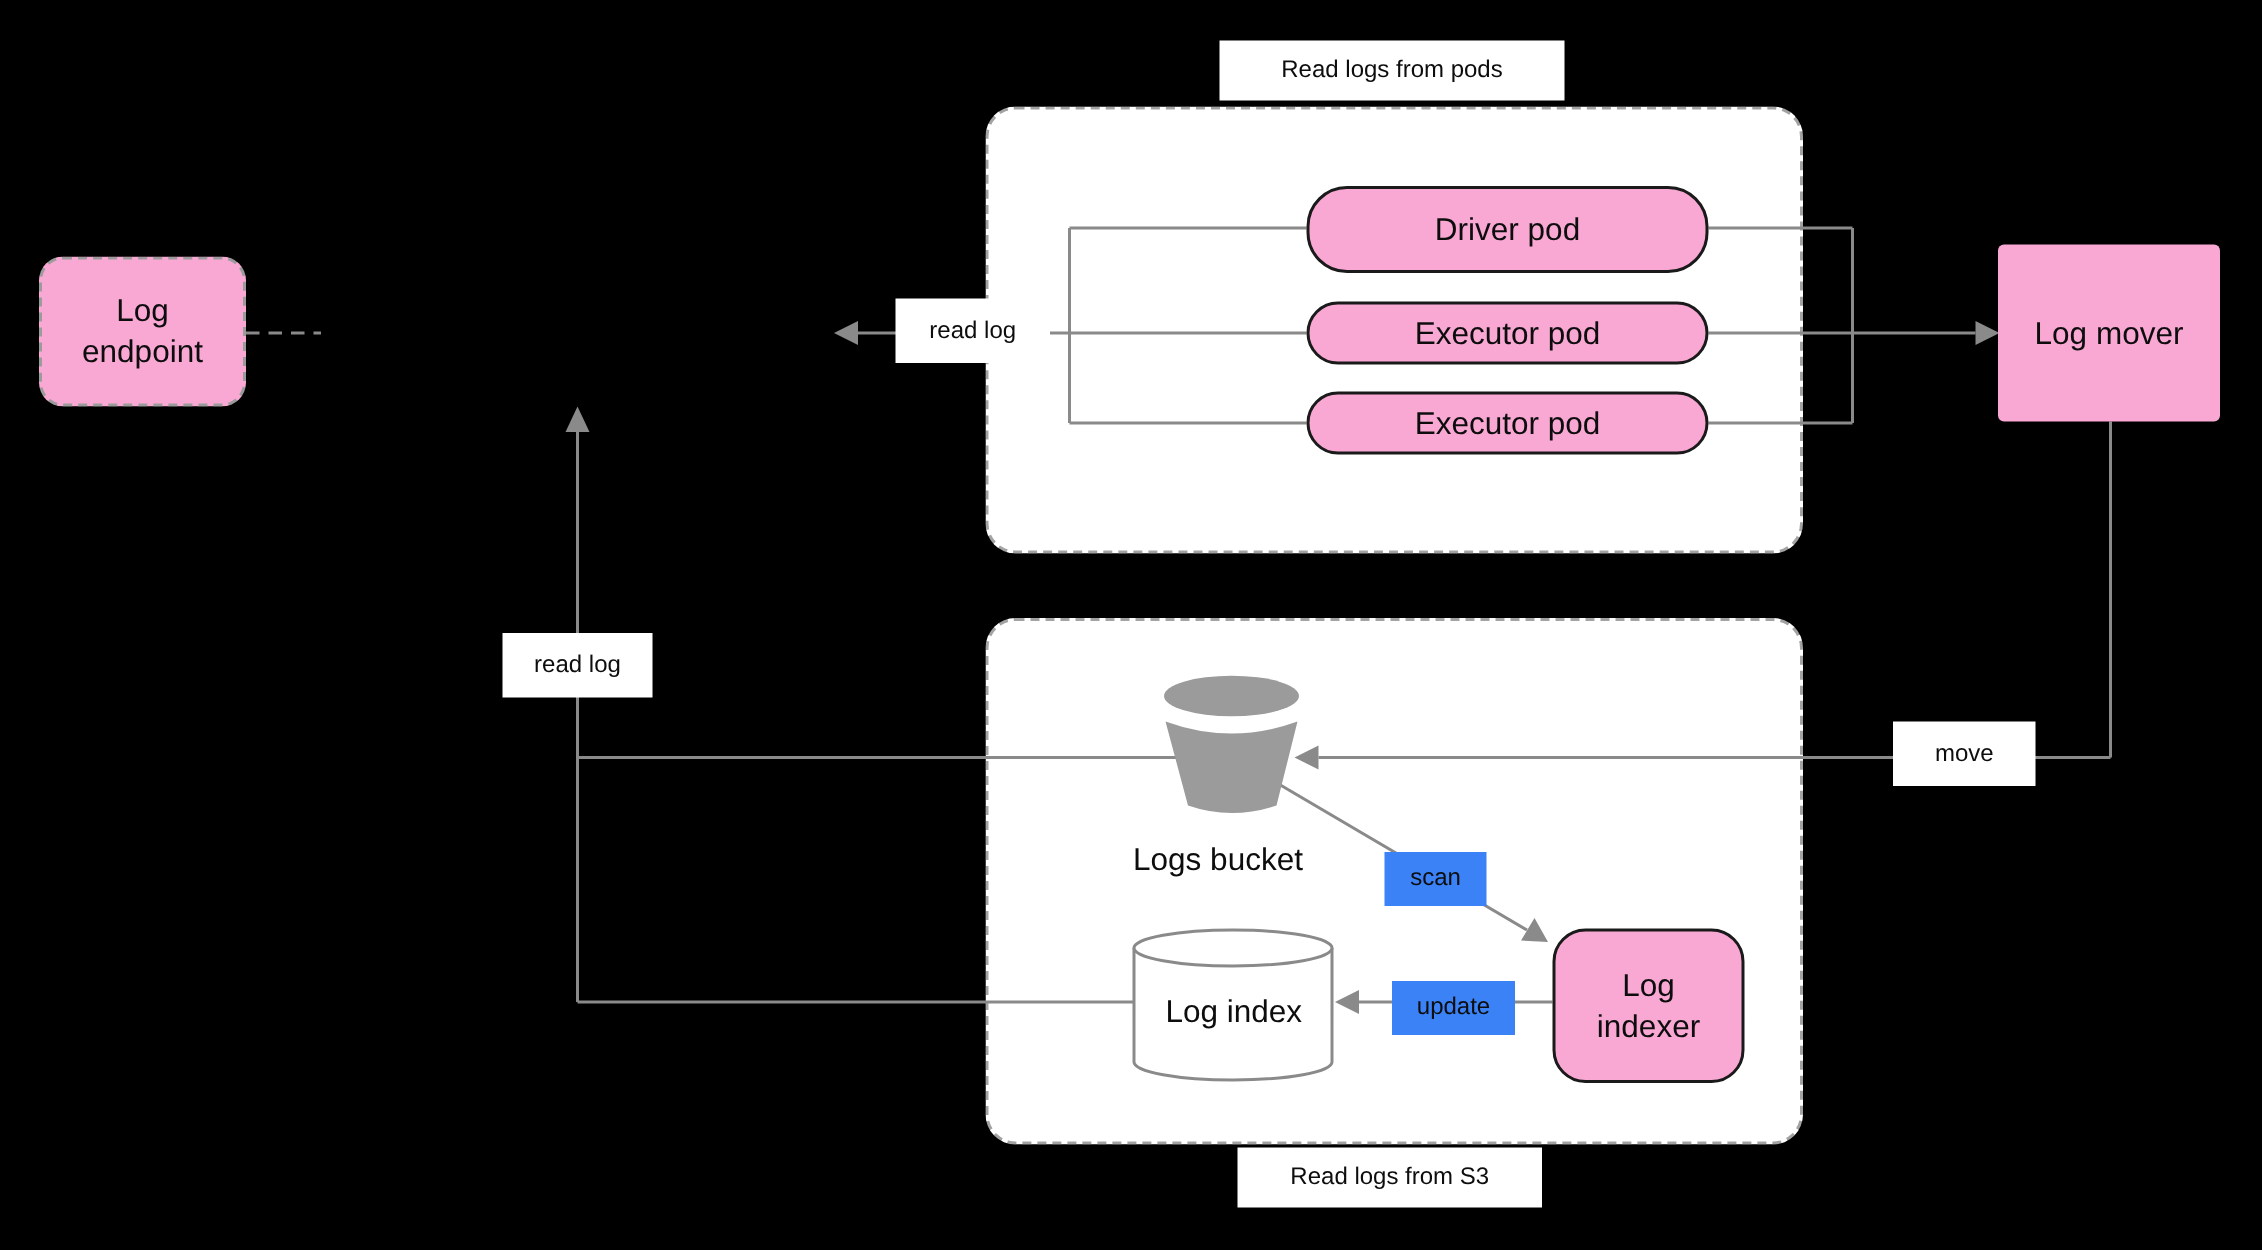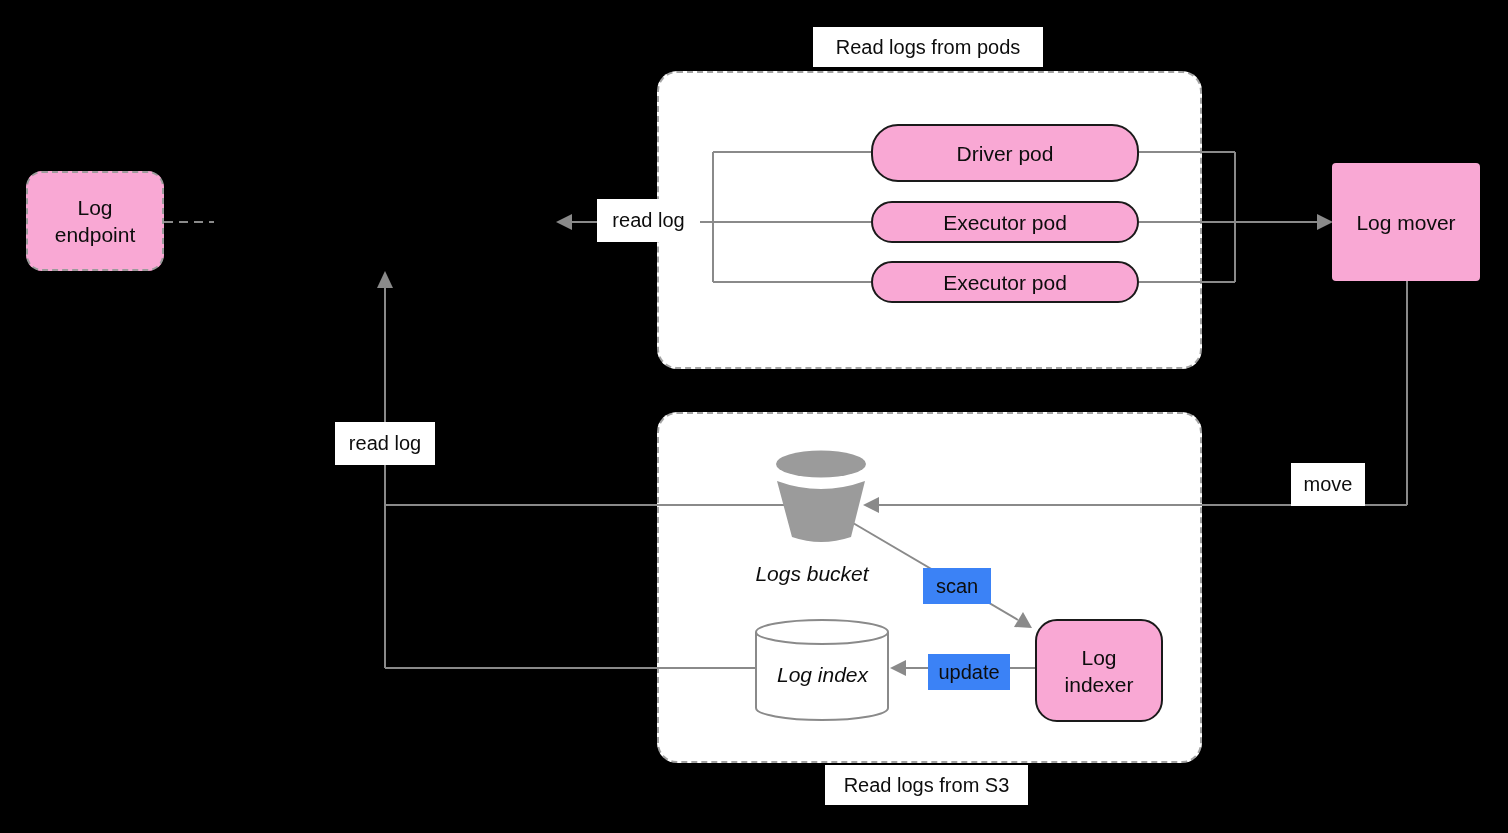--- a/index.html
+++ b/index.html
@@ -18,24 +18,24 @@
   .node{
     position:absolute;background:#f9a8d4;display:flex;align-items:center;justify-content:center;
     text-align:center;font-size:21px;line-height:27px;box-sizing:border-box;z-index:3;
     white-space:pre-line;
   }
   .node.plain{border:none;border-radius:18px;}
   .node.dashed{border:2px dashed #9b9b9b;border-radius:18px;}
   .node.dark{border:2px solid #1a1a1a;}
   
   .lbl{
-    position:absolute;background:#fff;font-size:20px;display:flex;align-items:center;
+    position:absolute;background:#fff;font-size:16px;display:flex;align-items:center;
     justify-content:center;text-align:center;box-sizing:border-box;z-index:4;white-space:nowrap;
   }
-  .lbl.bare{background:transparent;font-style:italic;}
+  .lbl.bare{background:transparent;}
   .onwhite{background:#3b82f6;}
 </style>
 </head>
 <body>
 
 <div class="canvas">
 
   <div class="group" style="left:657px;top:71px;width:545px;height:298px;"></div>
   <div class="group" style="left:657px;top:412px;width:545px;height:351px;"></div>
 
@@ -106,19 +106,19 @@
   <div class="lbl bare" style="left:757px;top:661px;width:131px;height:28px;font-size:21px;z-index:4;">Log index</div>
 
   <div class="lbl" style="left:813px;top:27px;width:230px;height:40px;">Read logs from pods</div>
 
   <div class="lbl" style="left:825px;top:765px;width:203px;height:40px;">Read logs from S3</div>
 
   <div class="lbl" style="left:597px;top:199px;width:103px;height:43px;">read log</div>
 
   <div class="lbl" style="left:335px;top:422px;width:100px;height:43px;">read log</div>
 
-  <div class="lbl" style="left:1262px;top:463px;width:74px;height:43px;margin-left:29px;">move</div>
+  <div class="lbl" style="left:1262px;top:481px;width:95px;height:43px;">move</div>
 
   <div class="lbl onwhite" style="left:923px;top:568px;width:68px;height:36px;">scan</div>
 
   <div class="lbl onwhite" style="left:928px;top:654px;width:82px;height:36px;">update</div>
 
 </div>
 
 </body></html>

